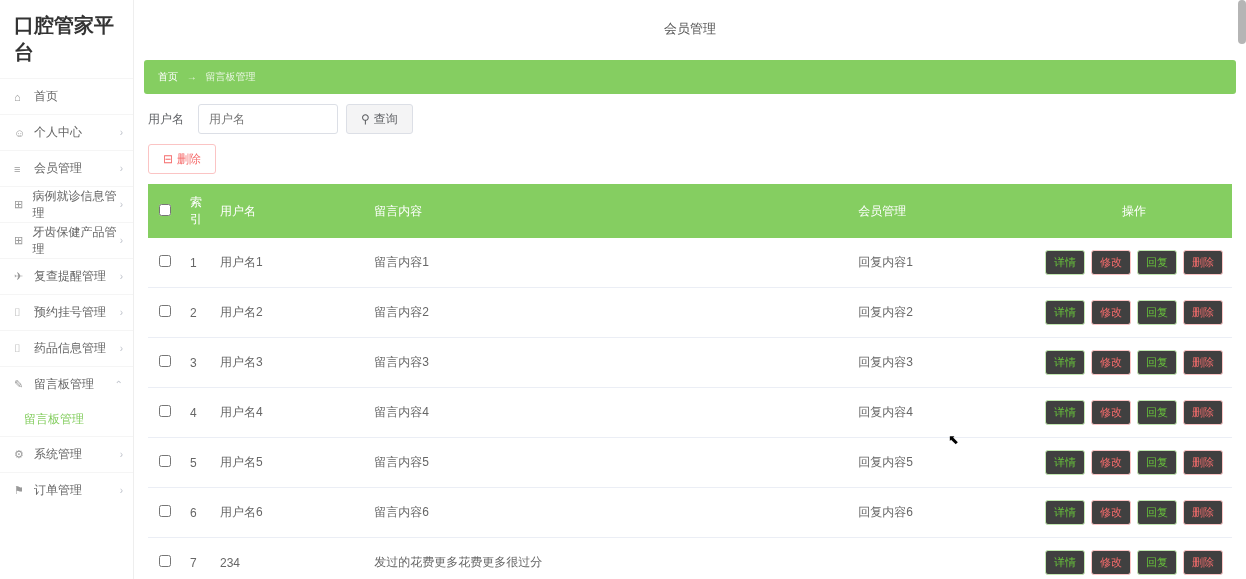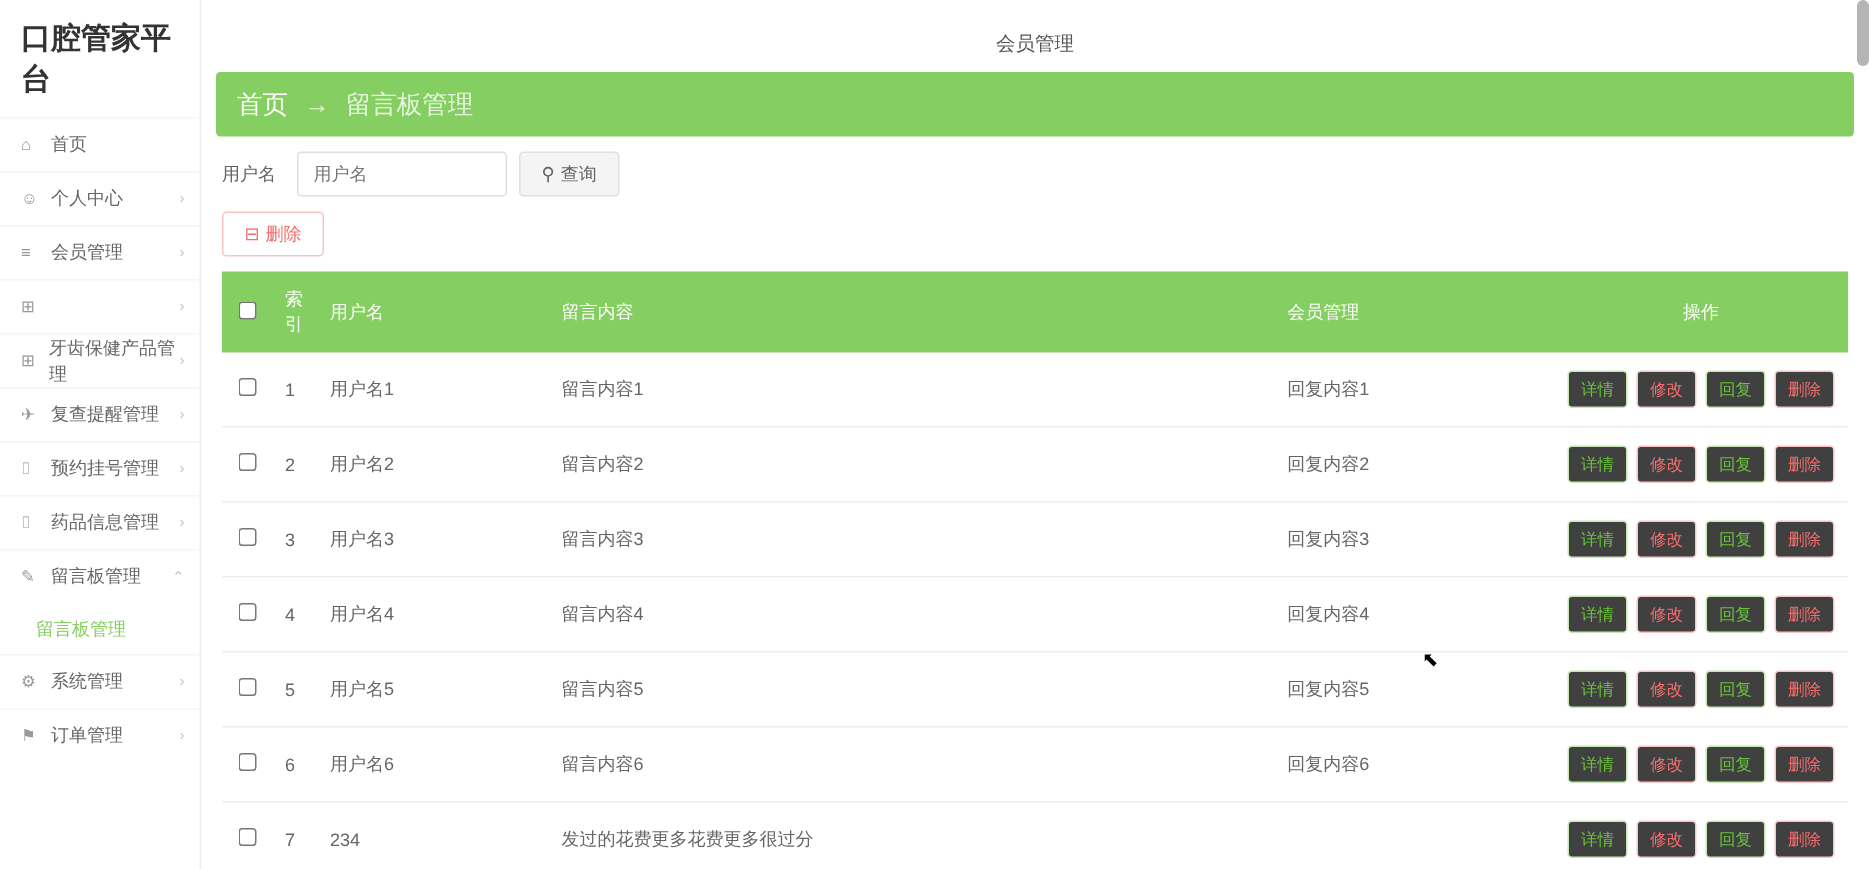--- a/index.html
+++ b/index.html
@@ -8,21 +8,21 @@
     .sb { width: 134px; border-right: 1px solid #eee; }
     .logo { font-size: 20px; font-weight: bold; color: #333; padding: 12px 14px; }
     .menu { list-style: none; }
     .mi { display: flex; align-items: center; padding: 0 14px; height: 36px; cursor: pointer; color: #666; position: relative; border-top: 1px solid #f5f5f5; }
     .mi .ico { width: 14px; margin-right: 6px; color: #999; font-size: 11px; }
     .mi .arr { position: absolute; right: 10px; font-size: 10px; color: #c0c4cc; }
     .sub { padding-left: 24px; height: 34px; display: flex; align-items: center; color: #85ce61; cursor: pointer; }
     .main { flex: 1; background: #fff; }
     .top { height: 38px; display: flex; justify-content: flex-end; align-items: center; padding: 0 14px; gap: 18px; color: #555; font-size: 13px; flex-direction: column; }
     .top span { cursor: pointer; }
-    .crumb { background: #85ce61; color: #fff; margin: 10px 10px 10px; padding: 10px 14px; border-radius: 3px; font-size: 17px; }
+    .crumb { background: #85ce61; color: #fff; margin: 22px 10px 10px; padding: 10px 14px; border-radius: 3px; font-size: 10px; }
     .crumb a { color: #fff; }
     .crumb .sep { margin: 0 6px; opacity: .8; }
     .crumb .cur { opacity: .8; }
     .row { display: flex; align-items: center; padding: 0 14px 10px; gap: 8px; }
     .lbl { color: #606266; margin-right: 6px; }
     .inp { height: 30px; border: 1px solid #dcdfe6; border-radius: 3px; padding: 0 10px; font-size: 12px; width: 140px; }
     .btn { height: 30px; border: 1px solid #dcdfe6; border-radius: 3px; background: #f4f4f5; padding: 0 14px; font-size: 12px; cursor: pointer; color: #606266; display: flex; align-items: center; gap: 4px; }
     .btn-del { color: #f56c6c; border-color: #fbc4c4; background: #fff; }
     .tbl { width: calc(100% - 28px); margin: 0 14px; border-collapse: collapse; }
     .tbl th { background: #85ce61; color: #fff; font-weight: normal; padding: 10px 8px; text-align: left; font-size: 12px; }
@@ -60,20 +60,21 @@
           <span>个人中心</span>
           <span class="arr">›</span>
         </li>
         <li class="mi">
           <span class="ico">≡</span>
           <span>会员管理</span>
           <span class="arr">›</span>
         </li>
         <li class="mi">
           <span class="ico">⊞</span>
+          <span>病例就诊信息管理</span>
           <span class="arr">›</span>
         </li>
         <li class="mi">
           <span class="ico">⊞</span>
           <span>牙齿保健产品管理</span>
           <span class="arr">›</span>
         </li>
         <li class="mi">
           <span class="ico">✈</span>
           <span>复查提醒管理</span>

